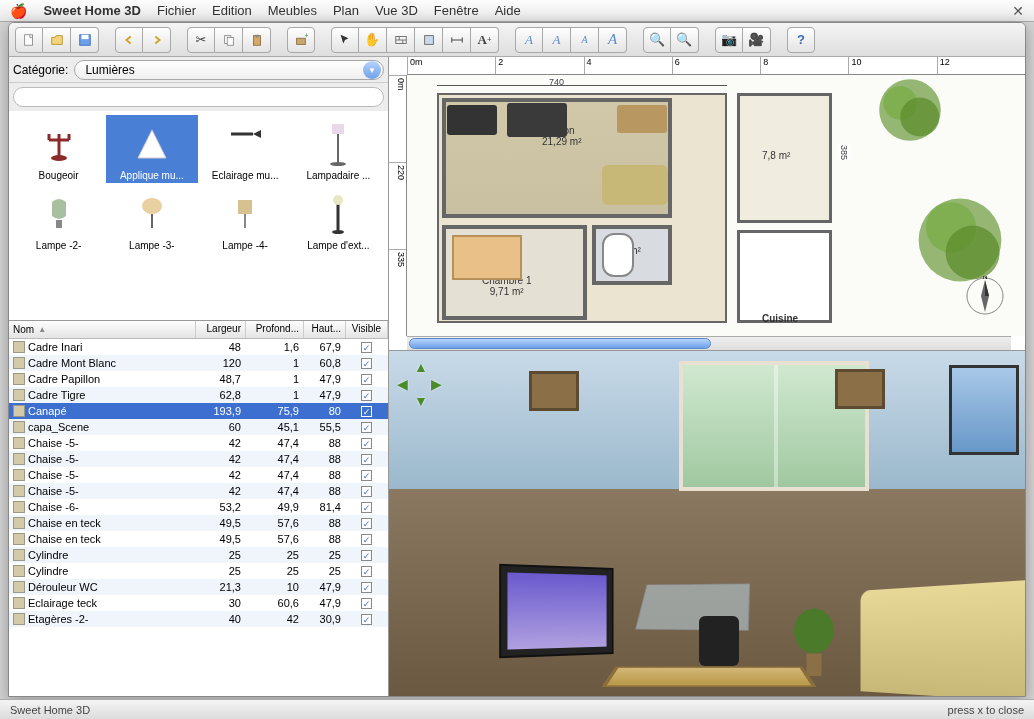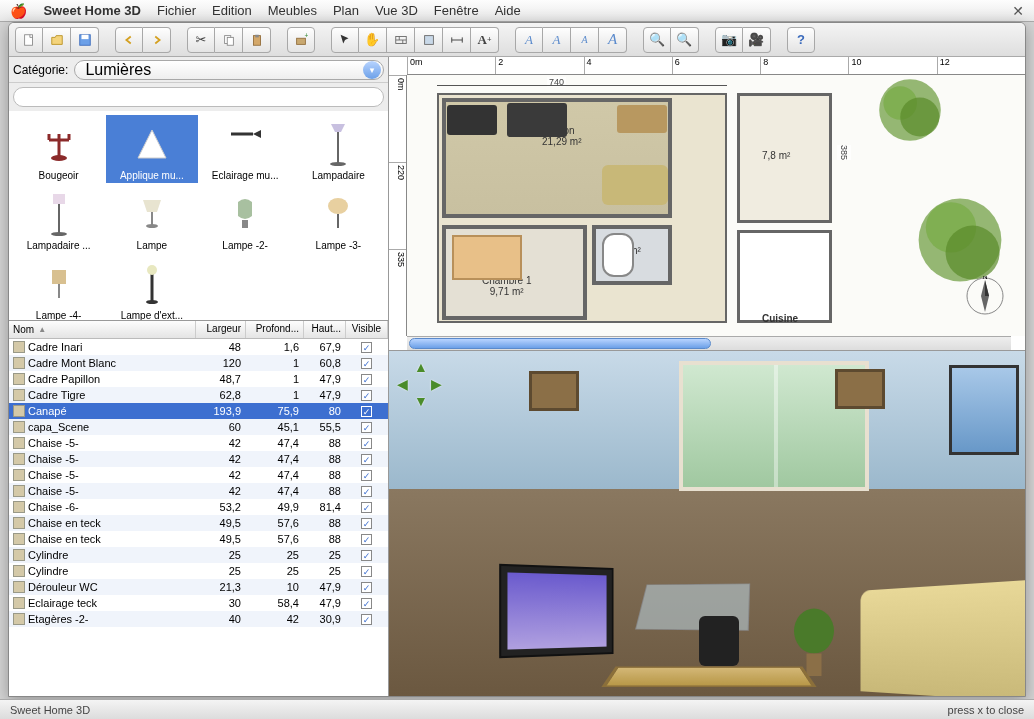--- a/index.html
+++ b/index.html
@@ -34,21 +34,21 @@
 .tbtn svg { width: 14px; height: 14px; }
 
 
 .content { flex: 1; display: flex; overflow: hidden; }
 .left-pane { width: 380px; display: flex; flex-direction: column; border-right: 1px solid #999; }
 .right-pane { flex: 1; display: flex; flex-direction: column; }
 
 
 .cat-row { height: 26px; display: flex; align-items: center; padding: 2px 4px; gap: 6px; background: #ededed; border-bottom:1px solid #ccc; }
 .cat-label { font-size: 12px; }
-.cat-select { flex: 1; height: 20px; border: 1px solid #a8a8a8; border-radius: 10px; background: linear-gradient(#fff,#eee); padding: 0 22px 0 10px; font-size: 16px; position: relative; display:flex; align-items:center; }
+.cat-select { flex: 1; height: 20px; border: 1px solid #a8a8a8; border-radius: 10px; background: linear-gradient(#fff,#eee); padding: 0 22px 0 10px; font-size: 12px; position: relative; display:flex; align-items:center; }
 .cat-select::after { content: "▾"; position: absolute; right: 2px; top: 0; width:18px; height:18px; background:linear-gradient(#b8d4ff,#6ca0e8); border-radius:50%; display:flex; align-items:center; justify-content:center; color:#fff; font-size:9px; }
 
 
 .search-row { padding: 4px; background:#ededed; }
 .search { width: 100%; height: 20px; border: 1px solid #bbb; border-radius: 10px; padding: 0 8px 0 22px; background: #fff; position: relative; }
 .search-wrap { position: relative; }
 .search-wrap::before { content: "⌕"; position: absolute; left: 8px; top: 2px; color: #888; font-size: 13px; }
 
 
 .catalog { flex: 0 0 210px; overflow: hidden; background: #fff; display: grid; grid-template-columns: repeat(4, 1fr); grid-auto-rows: 68px; gap: 2px; padding: 4px; border-bottom: 1px solid #999; }
@@ -284,46 +284,26 @@
               <svg width="40" height="40">
                 <line x1="6" y1="10" x2="28" y2="10" stroke="#333" stroke-width="3"></line>
                 <polygon points="28,10 36,6 36,14" fill="#333"></polygon>
               </svg>
             </div>
             <div class="lbl">Eclairage mu...</div>
           </div>
           <div class="cat-item">
             <div class="thumb">
               <svg width="30" height="48">
-                <line x1="15" y1="8" x2="15" y2="44" stroke="#666" stroke-width="2"></line>
-                <polygon points="8,4 22,4 18,12 12,12" fill="#c8c0e0"></polygon>
-                <ellipse cx="15" cy="44" rx="8" ry="2" fill="#666"></ellipse>
-              </svg>
-            </div>
-            <div class="lbl">Lampadaire</div>
-          </div>
-          <div class="cat-item">
-            <div class="thumb">
-              <svg width="30" height="48">
                 <line x1="15" y1="10" x2="15" y2="44" stroke="#666" stroke-width="2"></line>
                 <rect x="9" y="4" width="12" height="10" fill="#e8d8e8"></rect>
                 <ellipse cx="15" cy="44" rx="8" ry="2" fill="#666"></ellipse>
               </svg>
             </div>
             <div class="lbl">Lampadaire ...</div>
-          </div>
-          <div class="cat-item">
-            <div class="thumb">
-              <svg width="30" height="40">
-                <polygon points="6,6 24,6 20,18 10,18" fill="#e8e4d0"></polygon>
-                <line x1="15" y1="18" x2="15" y2="32" stroke="#888" stroke-width="2"></line>
-                <ellipse cx="15" cy="32" rx="6" ry="2" fill="#888"></ellipse>
-              </svg>
-            </div>
-            <div class="lbl">Lampe</div>
           </div>
           <div class="cat-item">
             <div class="thumb">
               <svg width="30" height="40">
                 <path d="M8 8 Q15 2 22 8 L22 22 Q15 28 8 22 Z" fill="#a8c0a0"></path>
                 <rect x="12" y="26" width="6" height="8" fill="#888"></rect>
               </svg>
             </div>
             <div class="lbl">Lampe -2-</div>
           </div>
@@ -524,21 +504,21 @@
     <div class="c num d">10</div>
     <div class="c num h">47,9</div>
     <div class="c v"><span class="chk">✓</span></div>
           </div>
           <div class="furn-row">
     <div class="c name">
               <span class="mini-icon"></span>
               <span>Eclairage teck</span>
             </div>
     <div class="c num w">30</div>
-    <div class="c num d">58,4</div>
+    <div class="c num d">60,6</div>
     <div class="c num h">47,9</div>
     <div class="c v"><span class="chk">✓</span></div>
           </div>
           <div class="furn-row">
     <div class="c name">
               <span class="mini-icon"></span>
               <span>Etagères -2-</span>
             </div>
     <div class="c num w">40</div>
     <div class="c num d">42</div>

